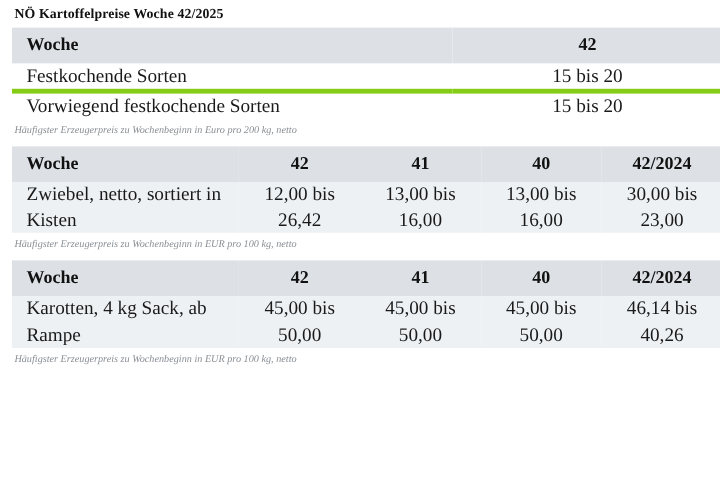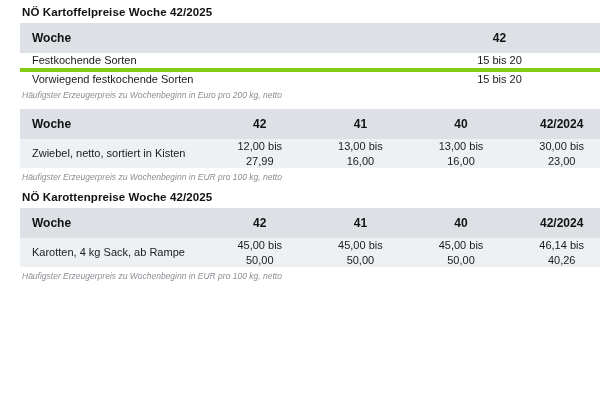--- a/index.html
+++ b/index.html
@@ -8,22 +8,23 @@
     background: #ffffff;
   }
   body {
     width: 600px;
     height: 400px;
     font-family: "Liberation Sans", sans-serif;
     color: #1a1a1a;
     overflow: hidden;
   }
   .page {
-    padding: 6px 4px 0 18px;
+    padding: 6px 4px 0 8px;
     box-sizing: border-box;
+    font-family: Liberation Serif, serif;
   }
   .block {
     margin-bottom: 9px;
   }
   .block-title {
     font-size: 11.5px;
     font-weight: bold;
     color: #111111;
     margin: 0 0 5px 4px;
     letter-spacing: 0.1px;
@@ -34,33 +35,33 @@
     table-layout: fixed;
     margin: 0 0 0 2px;
   }
   table.price-table th,
   table.price-table td {
     padding: 0;
     margin: 0;
   }
   .head-row th {
     background: #dde1e6;
-    font-size: 12px;
+    font-size: 15px;
     font-weight: bold;
     color: #111111;
     height: 30px;
     vertical-align: middle;
     text-align: center;
   }
   .head-row th.lbl {
     text-align: left;
     padding-left: 12px;
   }
   .data-row td {
-    font-size: 11px;
+    font-size: 16px;
     color: #1a1a1a;
     text-align: center;
     vertical-align: middle;
     padding: 5px 2px;
     line-height: 1.32;
   }
   .data-row td.lbl {
     text-align: left;
     padding-left: 12px;
     padding-right: 6px;
@@ -128,42 +129,41 @@
           <th class="lbl">Woche</th>
           <th>42</th>
           <th>41</th>
           <th>40</th>
           <th>42/2024</th>
         </tr>
         <tr class="data-row row-alt">
           <td class="lbl">Zwiebel, netto, sortiert in Kisten</td>
           <td>
             <span class="val-line">12,00 bis</span>
-            <span class="val-line">27,99</span>
+            <span class="val-line">26,42</span>
           </td>
           <td>
             <span class="val-line">13,00 bis</span>
             <span class="val-line">16,00</span>
           </td>
           <td>
             <span class="val-line">13,00 bis</span>
             <span class="val-line">16,00</span>
           </td>
           <td>
             <span class="val-line">30,00 bis</span>
             <span class="val-line">23,00</span>
           </td>
         </tr>
       </tbody>
     </table>
     <div class="footnote">Häufigster Erzeugerpreis zu Wochenbeginn in EUR pro 100 kg, netto</div>
   </div>
 
   <div class="block">
-    <div class="block-title">NÖ Karottenpreise Woche 42/2025</div>
     <table class="price-table">
       <colgroup>
         <col style="width:32%">
         <col style="width:17%">
         <col style="width:17%">
         <col style="width:17%">
         <col style="width:17%">
       </colgroup>
       <tbody>
         <tr class="head-row">

